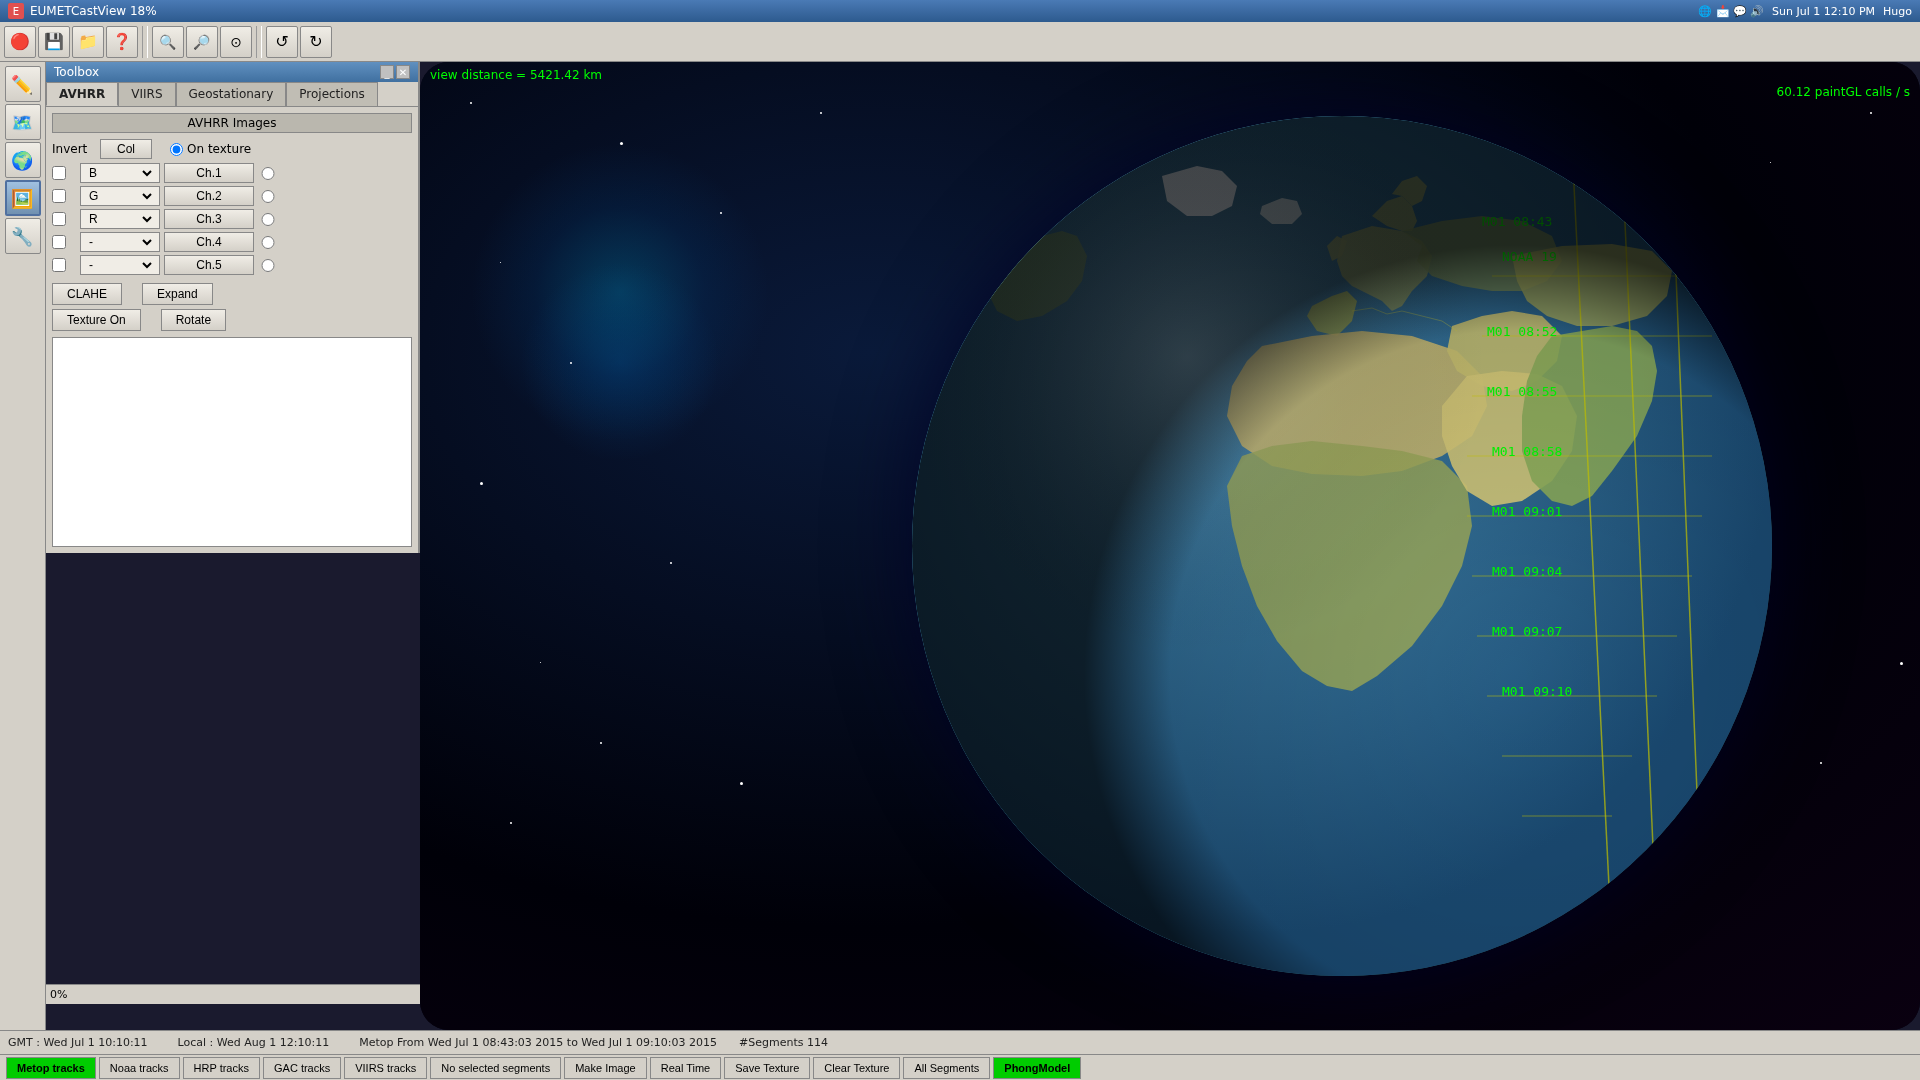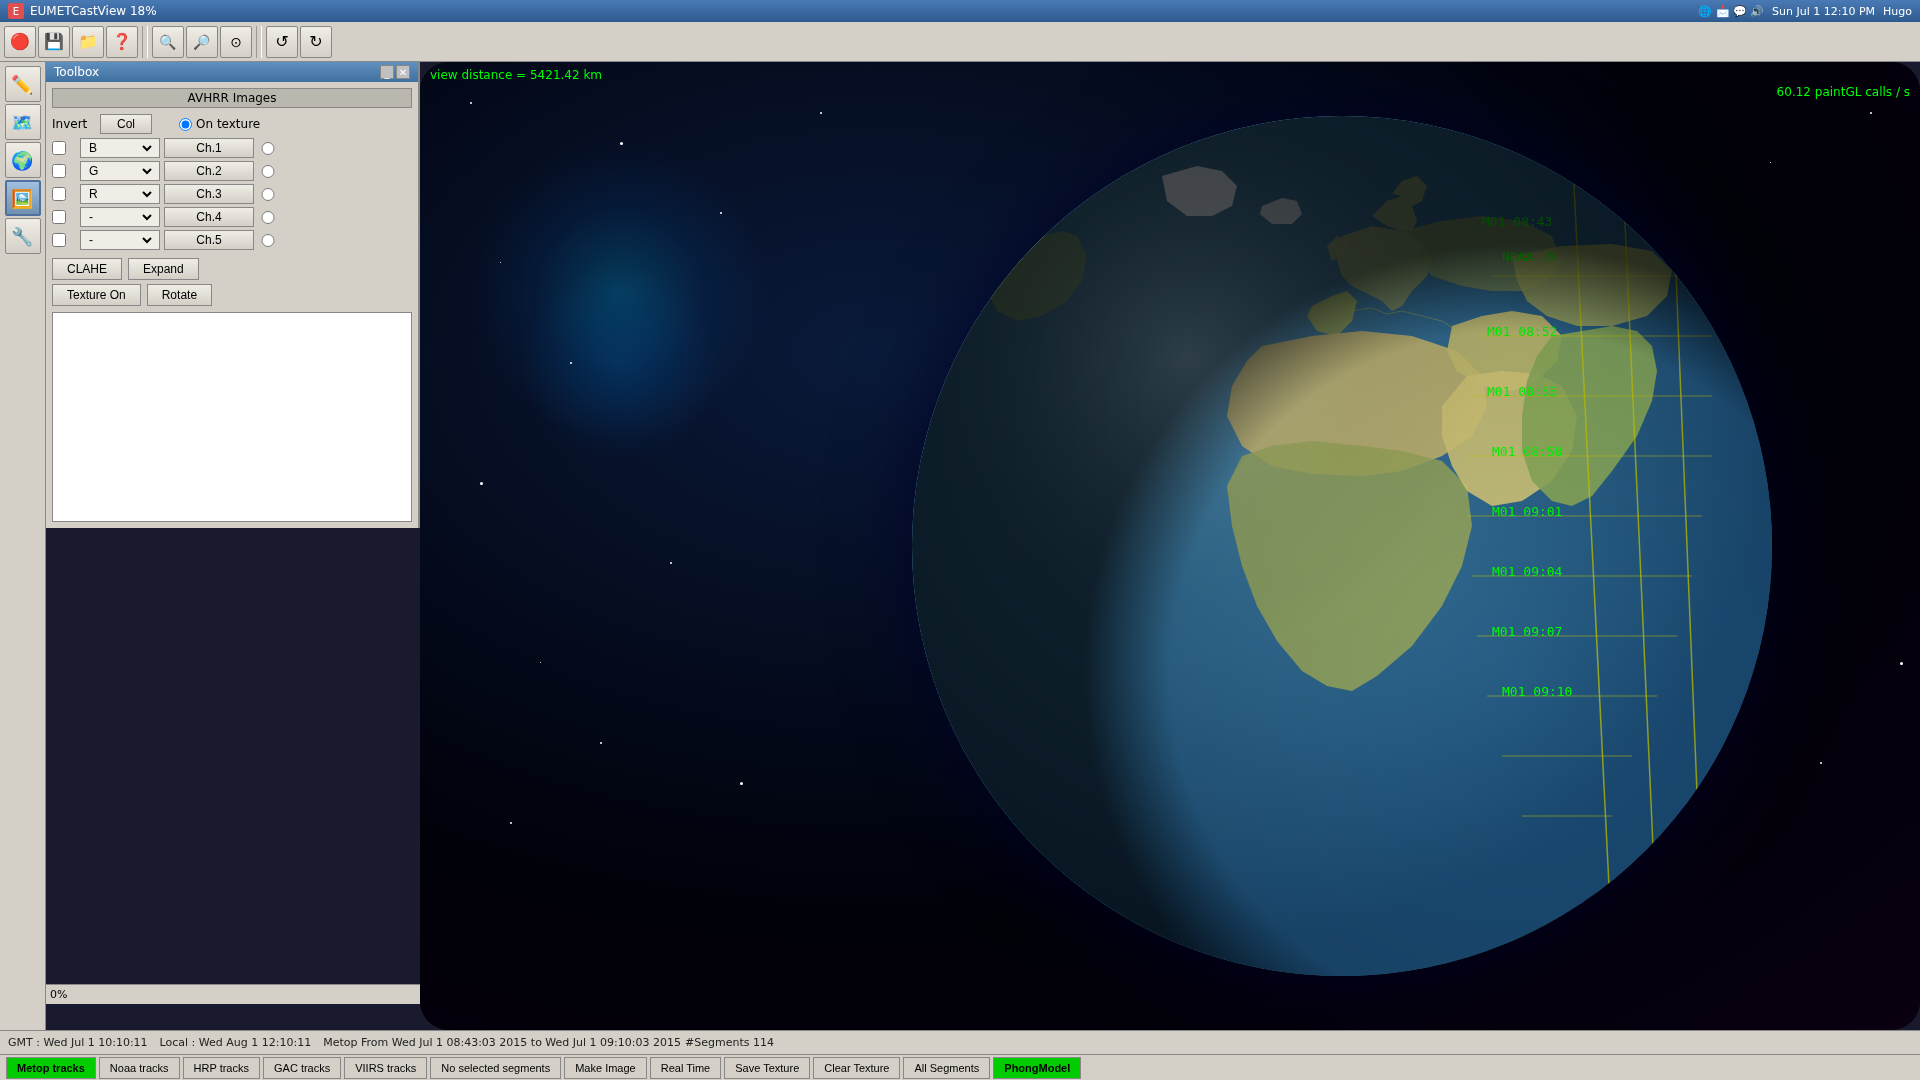--- a/index.html
+++ b/index.html
@@ -144,21 +144,21 @@
       margin-bottom: 4px;
     }
     .invert-label { font-size: 12px; width: 40px; }
     .col-btn {
       padding: 2px 16px;
       background: linear-gradient(to bottom, #f0ede6, #d4d0c8);
       border: 1px solid #888;
       font-size: 12px;
       cursor: pointer;
     }
-    .radio-group { display: flex; align-items: center; gap: 4px; margin-left: 19px; }
+    .radio-group { display: flex; align-items: center; gap: 4px; margin-left: 10px; }
     .radio-group input { cursor: pointer; }
 
     .channel-grid {
       display: grid;
       grid-template-columns: 24px 80px 90px 20px;
       gap: 3px 4px;
       align-items: center;
       margin-bottom: 8px;
     }
     .channel-checkbox { width: 14px; height: 14px; cursor: pointer; }
@@ -179,21 +179,21 @@
       background: linear-gradient(to bottom, #f0ede6, #d4d0c8);
       border: 1px solid #888;
       font-size: 12px;
       cursor: pointer;
       text-align: center;
     }
     .radio-small { cursor: pointer; }
 
     .action-row {
       display: flex;
-      gap: 6px;
+      gap: 20px;
       margin-bottom: 4px;
     }
     .action-btn {
       padding: 3px 14px;
       background: linear-gradient(to bottom, #f0ede6, #d4d0c8);
       border: 1px solid #888;
       font-size: 12px;
       cursor: pointer;
     }
 
@@ -291,20 +291,21 @@
     
     #statusbar {
       height: 24px;
       background: #d4d0c8;
       border-top: 1px solid #888;
       display: flex;
       align-items: center;
       padding: 0 8px;
       font-size: 11px;
       color: #222;
+      gap: 18px;
     }
 
     
     #bottombar {
       height: 26px;
       background: #d4d0c8;
       border-top: 1px solid #888;
       display: flex;
       align-items: center;
       padding: 2px 6px;
@@ -390,20 +391,26 @@
     <div id="toolbox">
 
       <div id="toolbox-title">
         <span>Toolbox</span>
         <div id="toolbox-title-btns">
           <div class="title-btn">_</div>
           <div class="title-btn">✕</div>
         </div>
       </div>
 
+      <div id="tabs">
+        <div class="tab active">AVHRR</div>
+        <div class="tab">VIIRS</div>
+        <div class="tab">Geostationary</div>
+        <div class="tab">Projections</div>
+      </div>
 
       <div id="toolbox-content">
         <div class="section-label">AVHRR Images</div>
 
         <div class="invert-row">
           <span class="invert-label">Invert</span>
           <button class="col-btn">Col</button>
           <div class="radio-group">
             <input type="radio" name="texture" checked="" style="">
             <span>On texture</span>

